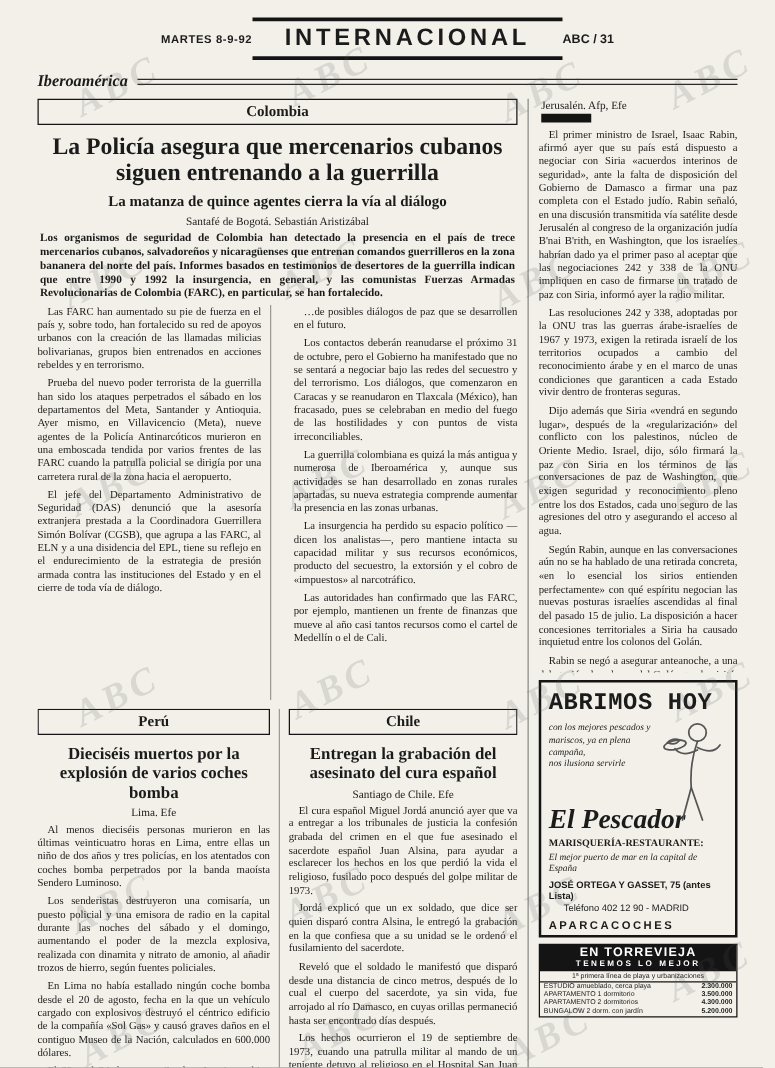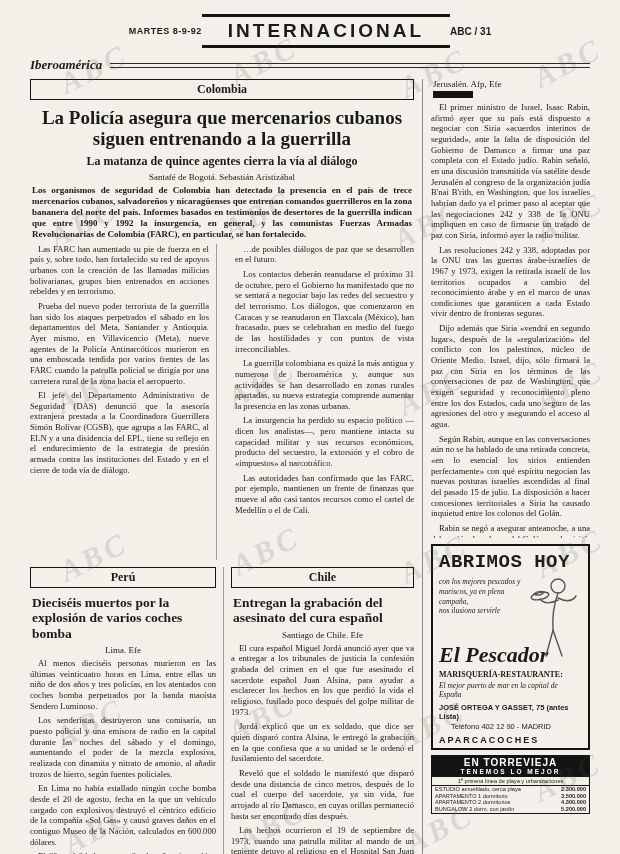--- a/index.html
+++ b/index.html
@@ -41,21 +41,21 @@
   .bodytext{font-size:8.6px;line-height:1.24;text-align:justify;}
   .bodytext p{margin:0 0 4px 0;text-indent:8px;}
   
   .cols{display:flex;height:316px;overflow:hidden;margin-top:2px;}
   .cols .c1{flex:1;padding-right:7px;border-right:1px solid #9a9a96;}
   .cols .c2{flex:1;padding-left:18px;}
   
   .lower{display:flex;margin-top:7px;height:300px;overflow:hidden;}
   .peru-col{width:186px;padding-right:7px;border-right:1px solid #9a9a96;}
   .chile-col{flex:1;padding-left:7px;}
-  .headline-sm{font-weight:bold;font-size:13.5px;line-height:1.15;margin:7px 2px 4px 2px;}
+  .headline-sm{font-weight:bold;font-size:13.5px;line-height:1.15;text-align:center;margin:7px 2px 4px 2px;}
   
   .isr-headline{font-weight:bold;font-size:13.5px;line-height:1.18;text-align:center;margin:2px 0 5px 0;}
   .isr-byline{font-size:9px;text-align:left;margin:0 0 2px 2px;}
   .inkbar{width:40px;height:7px;background:#141414;margin:1px 0 4px 2px;}
   .isr-body{height:436px;overflow:hidden;}
   
   .ad{border:2px solid #141414;margin-top:6px;height:192px;padding:5px 6px;
     position:relative;overflow:hidden;}
   .ad-head{font-family:Liberation Mono, monospace;font-weight:bold;font-size:19px;letter-spacing:.5px;}
   .ad-small{font-style:italic;font-size:7.5px;line-height:1.3;width:84px;margin-top:4px;}

